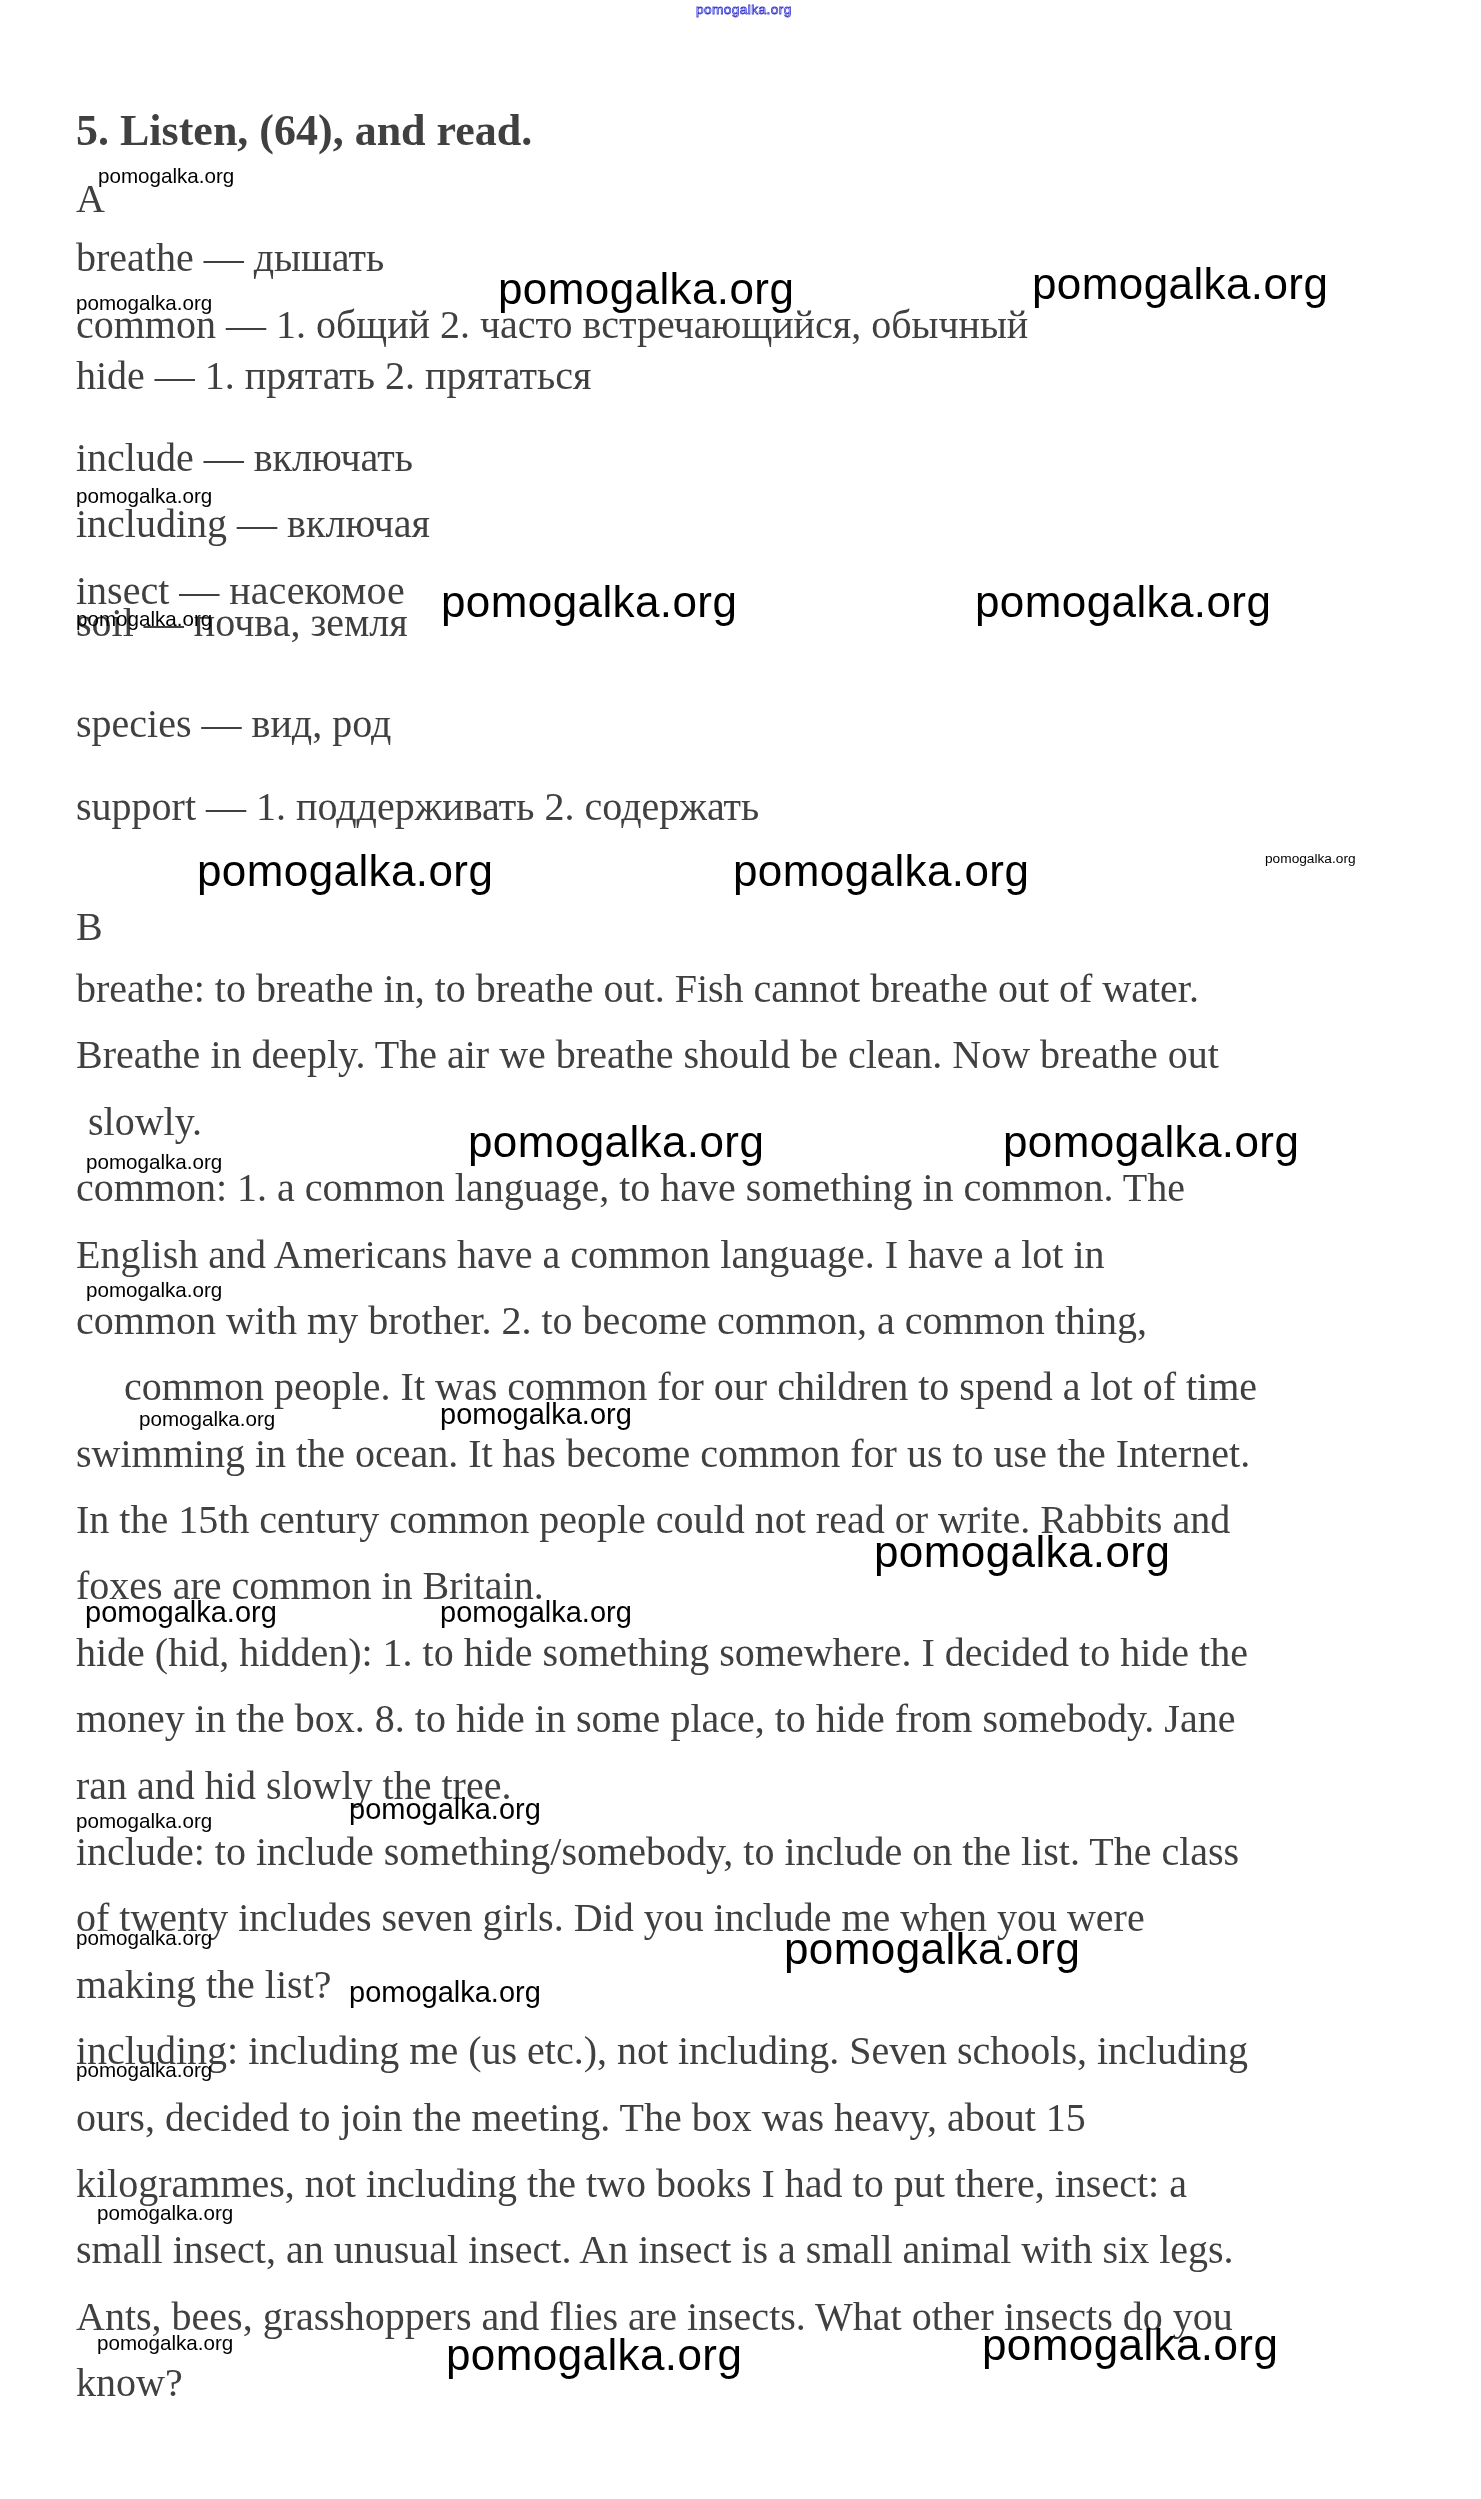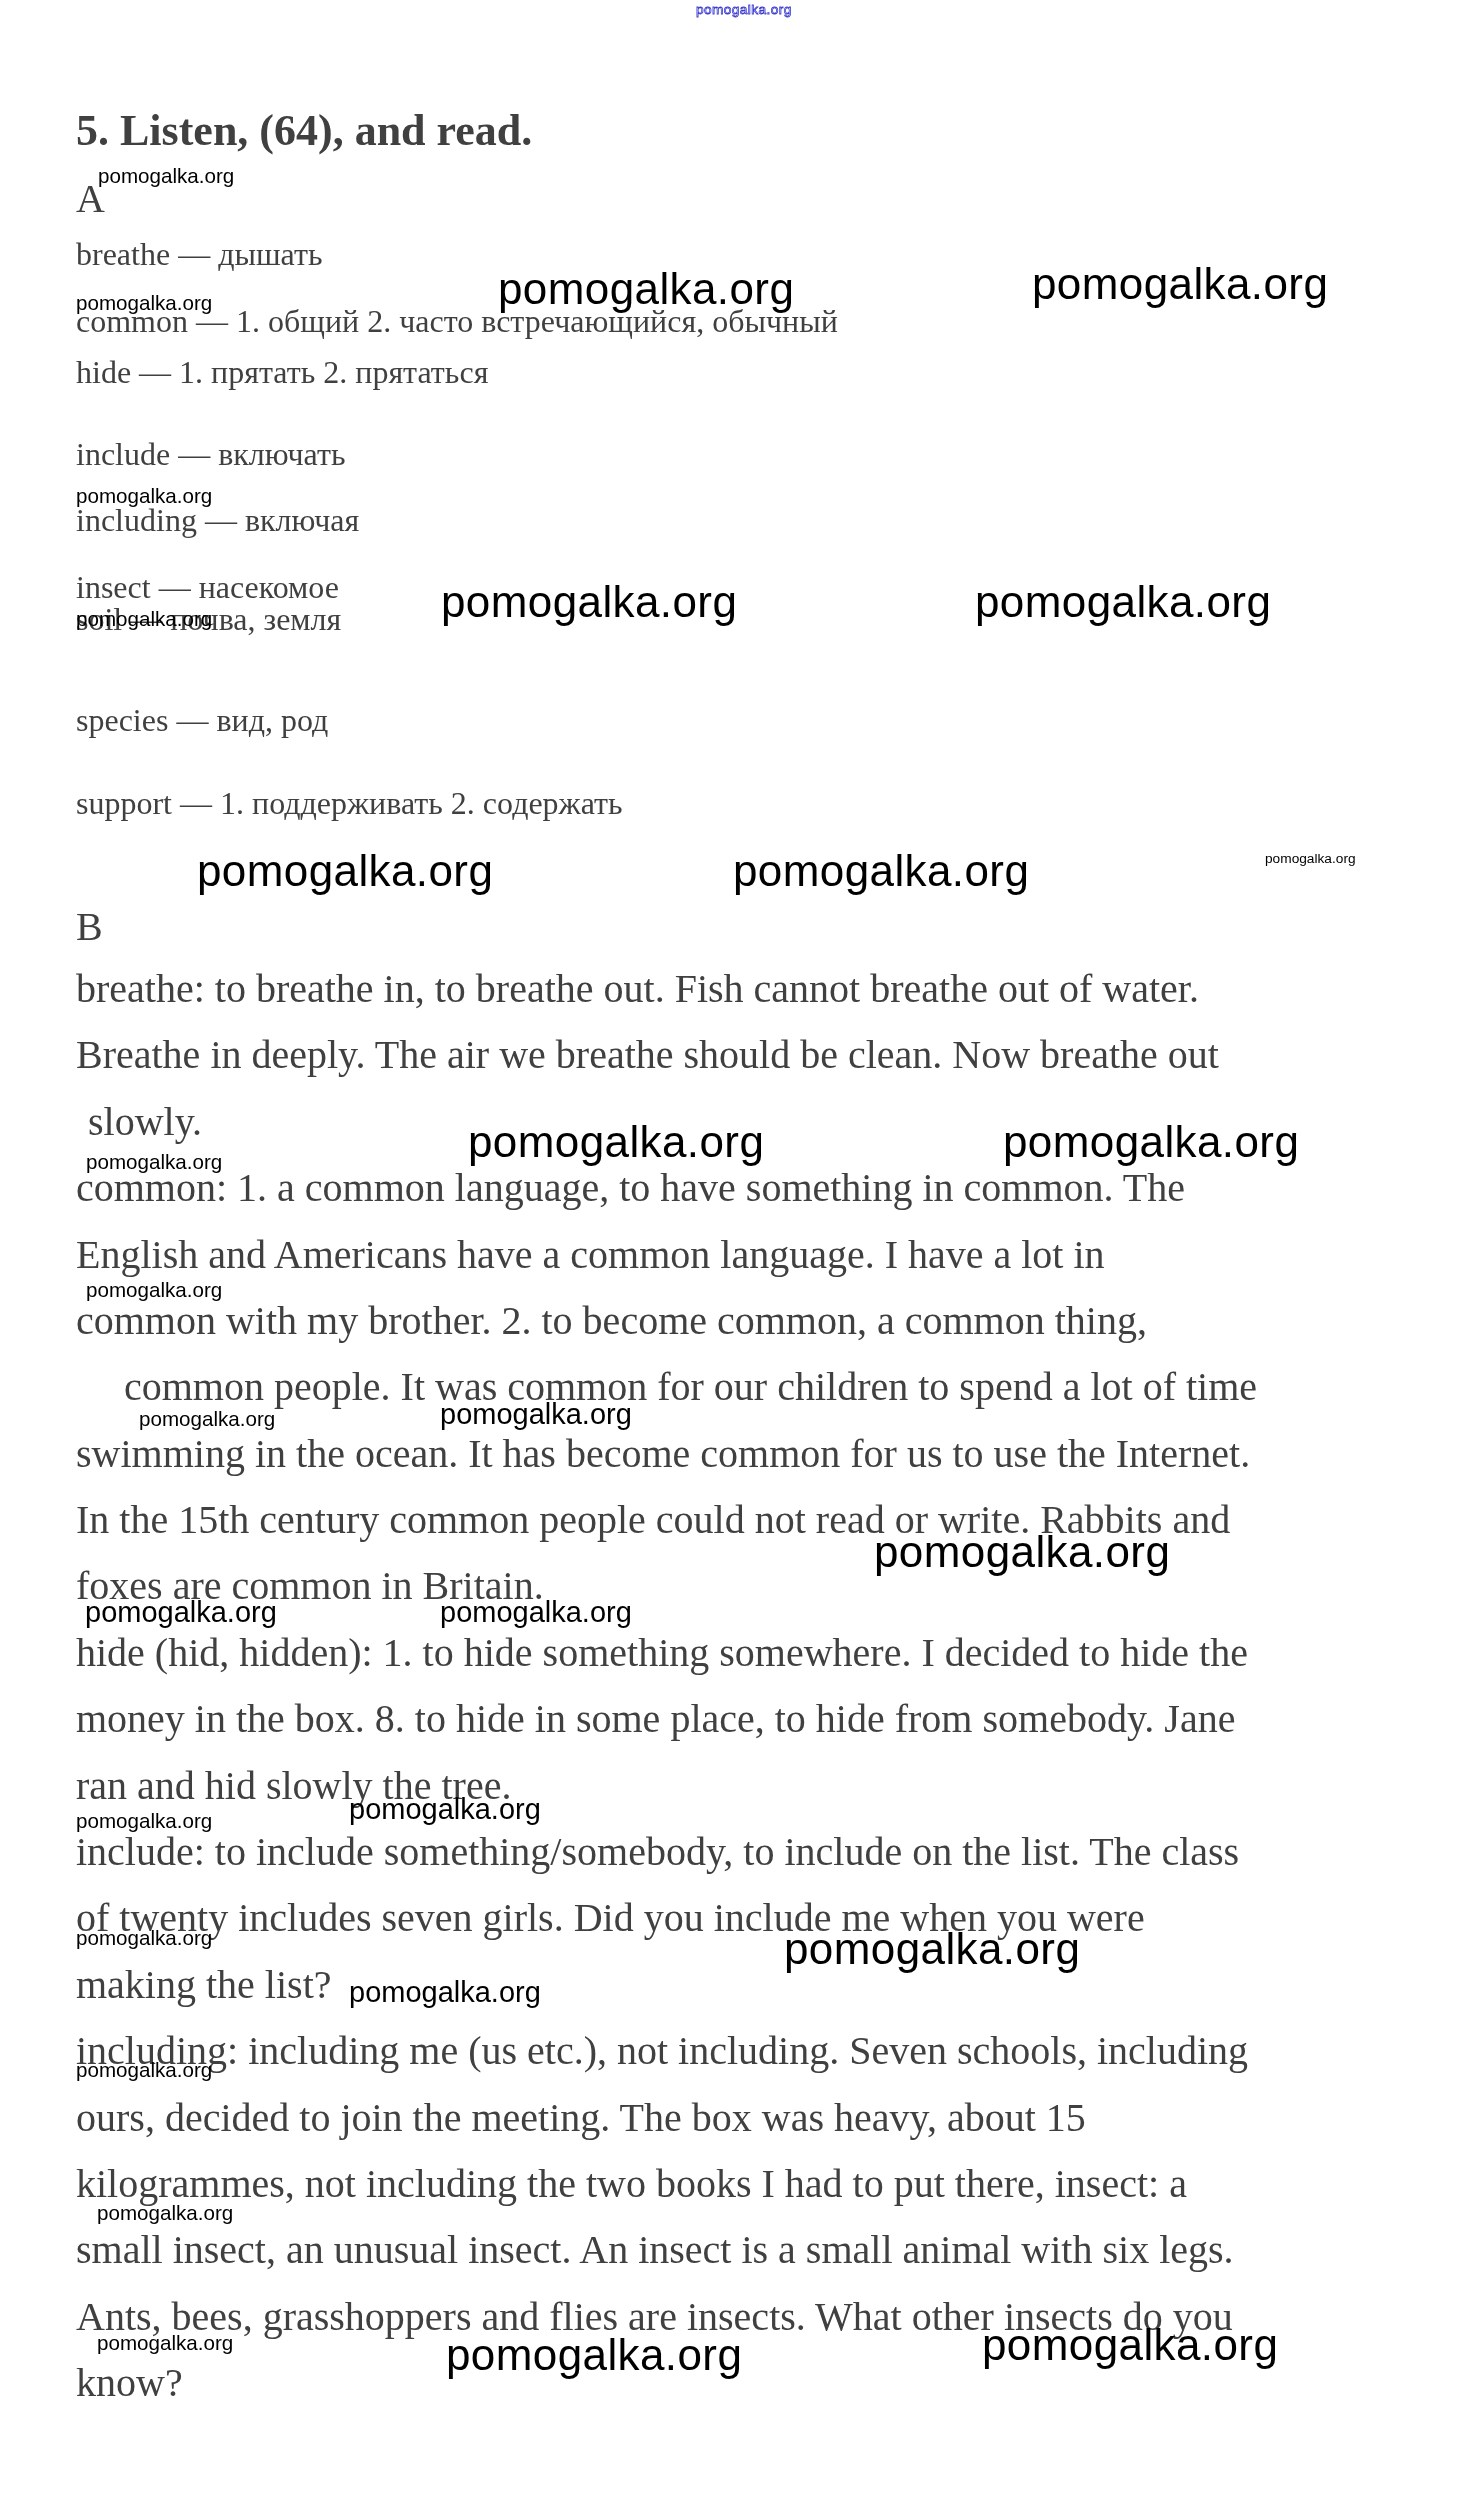--- a/index.html
+++ b/index.html
@@ -6,21 +6,21 @@
     body { width: 1481px; height: 2500px; position: relative; overflow: hidden; }
     .serif { font-family: "Liberation Serif", "DejaVu Serif", serif; color: #404040; }
     .wm { position: absolute; font-family: "Liberation Sans", "DejaVu Sans", sans-serif; color: #000; white-space: nowrap; line-height: 1; }
     .wm-big { font-size: 44px; font-weight: 500; letter-spacing: 0.4px; }
     .wm-med { font-size: 29px; }
     .wm-small { font-size: 20.6px; }
     .wm-tiny { font-size: 13.7px; }
     .top-wm { position: absolute; left: 696px; top: 1.5px; font-family: "Liberation Sans", "DejaVu Sans", sans-serif; font-size: 13.7px; color: #ffffff; -webkit-text-stroke: 0.8px #3a3ad0; letter-spacing: 0.4px; }
     .title { position: absolute; left: 76px; top: 105px; font-size: 44px; font-weight: bold; margin: 0; white-space: nowrap; }
     .section-label { position: absolute; left: 76px; font-size: 40px; margin: 0; }
-    .vocab-line { position: absolute; left: 76px; font-size: 32px; white-space: nowrap; margin: 0; line-height: 1; }
+    .vocab-line { position: absolute; left: 76px; font-size: 40px; white-space: nowrap; margin: 0; line-height: 1; }
     .para-line { position: absolute; left: 76px; font-size: 40px; white-space: nowrap; margin: 0; line-height: 1; }
   </style>
 </head>
 <body>
 
 <div class="top-wm">pomogalka.org</div>
 
 <h1 class="serif title">5. Listen, (64), and read.</h1>
 
 <div>

